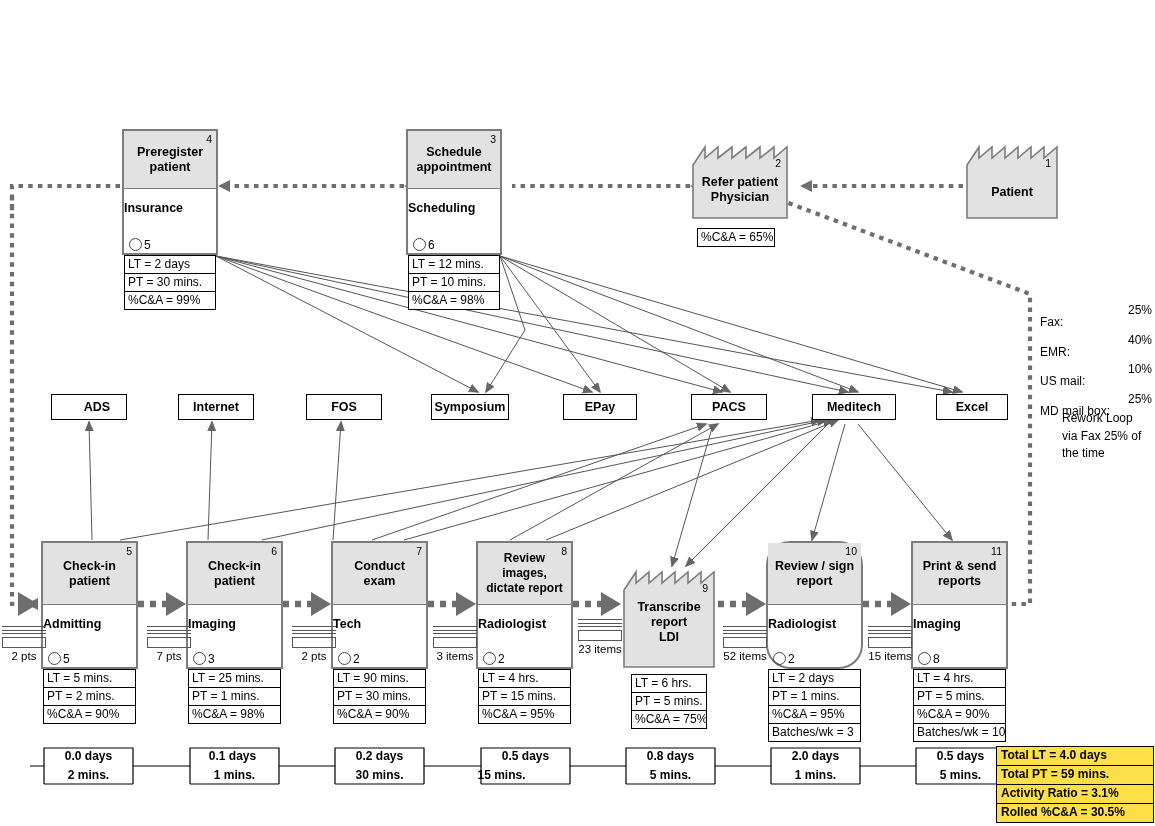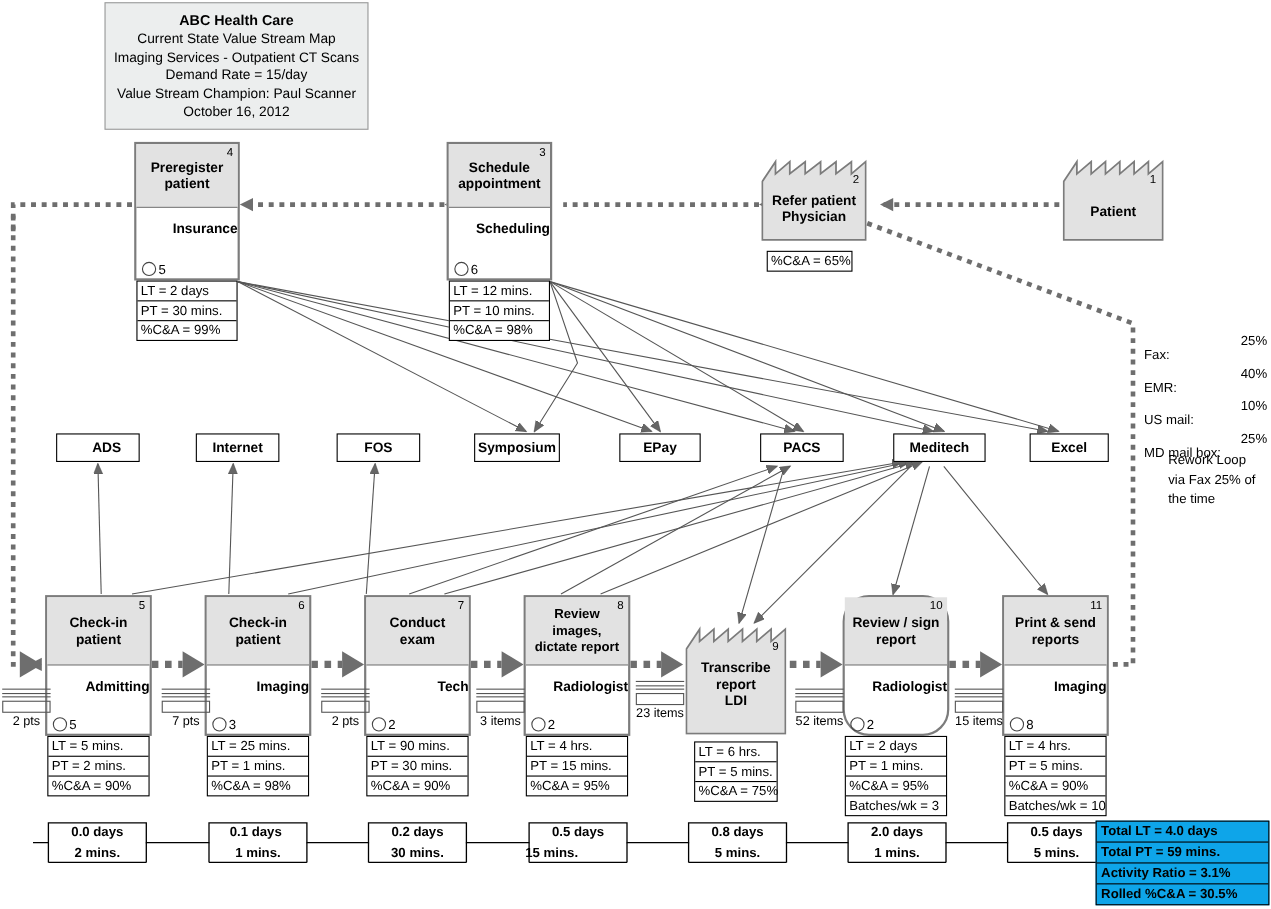--- a/index.html
+++ b/index.html
@@ -20,21 +20,21 @@
   
   .proc{border:2px solid #7c7c7c;background:#fff;}
   .proc .top{
     background:#e2e2e2;border-bottom:1px solid #7c7c7c;
     display:flex;align-items:center;justify-content:center;
     text-align:center;font-weight:bold;font-size:12.5px;line-height:15px;
     position:relative;box-sizing:border-box;
   }
   .proc .num{position:absolute;top:1px;right:4px;font-weight:normal;font-size:10.5px;}
   .proc .bot{position:relative;height:100%;box-sizing:border-box;}
-  .proc .dept{text-align:right;font-weight:bold;font-size:12.5px;padding-top:12px;}
+  .proc .dept{text-align:left;font-weight:bold;font-size:12.5px;padding-top:12px;}
   .oper{position:absolute;left:5px;bottom:3px;font-size:12px;display:flex;align-items:flex-end;}
   .oper .glyph{
     display:inline-block;width:11px;height:11px;border:1.4px solid #444;
     border-radius:50%;border-bottom-color:#444;margin-right:2px;position:relative;top:-1px;
   }
 
   
   .ext{position:absolute;}
   .ext .label{
     position:absolute;left:0;right:0;text-align:center;
@@ -66,21 +66,21 @@
   .note .k{width:78px;margin-top:12px;}
   .note .v{width:34px;text-align:right;}
 
   
   .tl-top{position:absolute;font-size:12px;font-weight:bold;text-align:center;}
   .tl-bot{position:absolute;font-size:12px;font-weight:bold;text-align:center;}
 
   
   .summary{
     position:absolute;left:996px;top:746px;width:156px;
-    border:1.6px solid #000;background:#0ea5e9;font-size:12px;font-weight:bold;
+    border:1.6px solid #000;background:#fde047;font-size:12px;font-weight:bold;
   }
   .summary div{border-bottom:1.2px solid #000;padding:0 4px;height:18px;line-height:17px;white-space:nowrap;}
   .summary div:last-child{border-bottom:none;}
 </style>
 </head>
 <body>
 
 <div id="canvas">
 
   <svg class="layer" viewBox="0 0 1155 826">
@@ -172,28 +172,20 @@
       <path d="M546,540 L838,420"></path>
 
       <path d="M845,424 L812,540"></path>
       <path d="M858,424 L952,540"></path>
 
       <path d="M712,428 L672,566"></path>
       <path d="M828,424 L686,566"></path>
     </g>
   </svg>
 
-  <div class="abs titlebox">
-    <div class="t0">ABC Health Care</div>
-    <div>Current State Value Stream Map</div>
-    <div>Imaging Services - Outpatient CT Scans</div>
-    <div>Demand Rate = 15/day</div>
-    <div>Value Stream Champion: Paul Scanner</div>
-    <div>October 16, 2012</div>
-  </div>
 
   <div class="abs proc" style="left:122px;top:129px;width:96px;height:126px;">
     <div class="top" style="height:58px;">
       <span class="num">4</span>
       <span style="white-space:pre-line">Preregister
 patient</span>
     </div>
     <div class="bot" style="height:66px;">
       <div class="dept">Insurance</div>
       <div class="oper">

